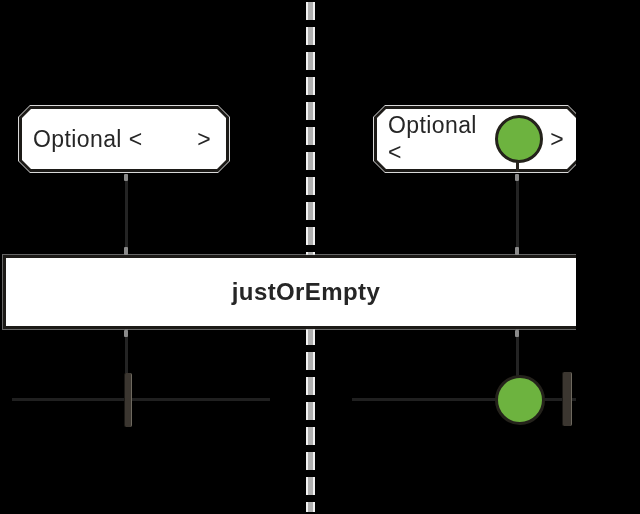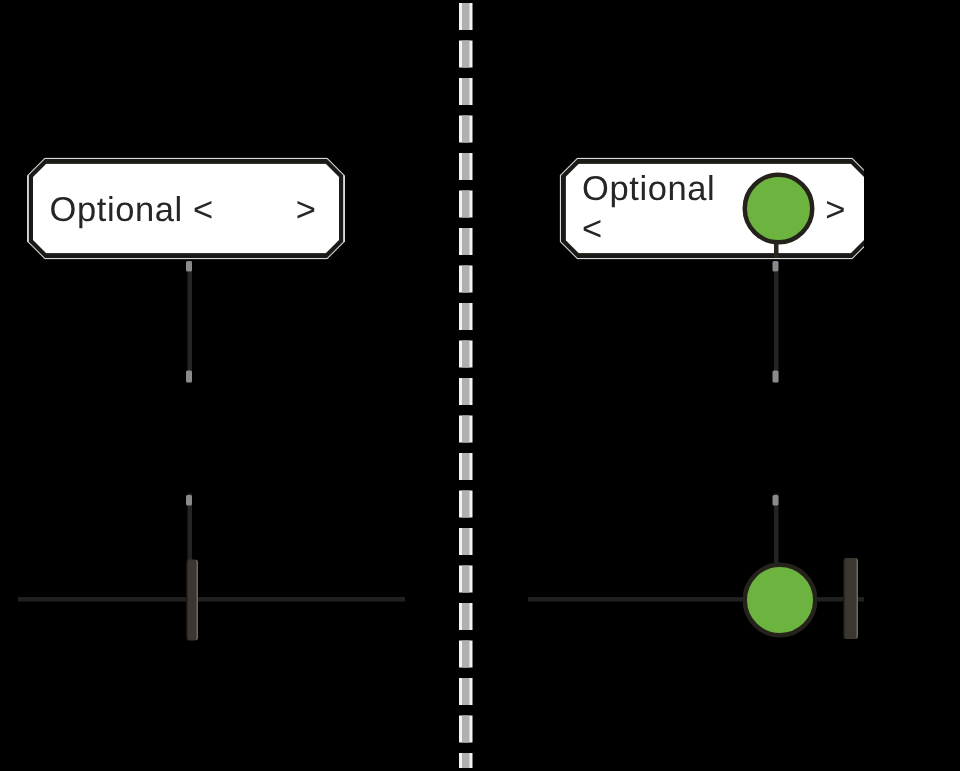--- a/index.html
+++ b/index.html
@@ -80,20 +80,23 @@
         <span class="marble marble-inline"></span>
         <span>&gt;</span>
       </div>
     </div>
   </div>
 
   <div class="stem" style="left:516px;top:162px;height:10px;"></div>
   <div class="nub" style="left:515px;top:174px;height:7px;"></div>
   <div class="nub" style="left:124px;top:174px;height:7px;"></div>
 
+  <div class="opbox">
+    <span>justOrEmpty</span>
+  </div>
 
   <div class="nub" style="left:124px;top:247px;height:8px;"></div>
   <div class="nub" style="left:515px;top:247px;height:8px;"></div>
   <div class="nub" style="left:124px;top:330px;height:7px;"></div>
   <div class="nub" style="left:515px;top:330px;height:7px;"></div>
 
   <div class="tick tick-left"></div>
   <div class="marble marble-out"></div>
   <div class="tick tick-right"></div>
 

